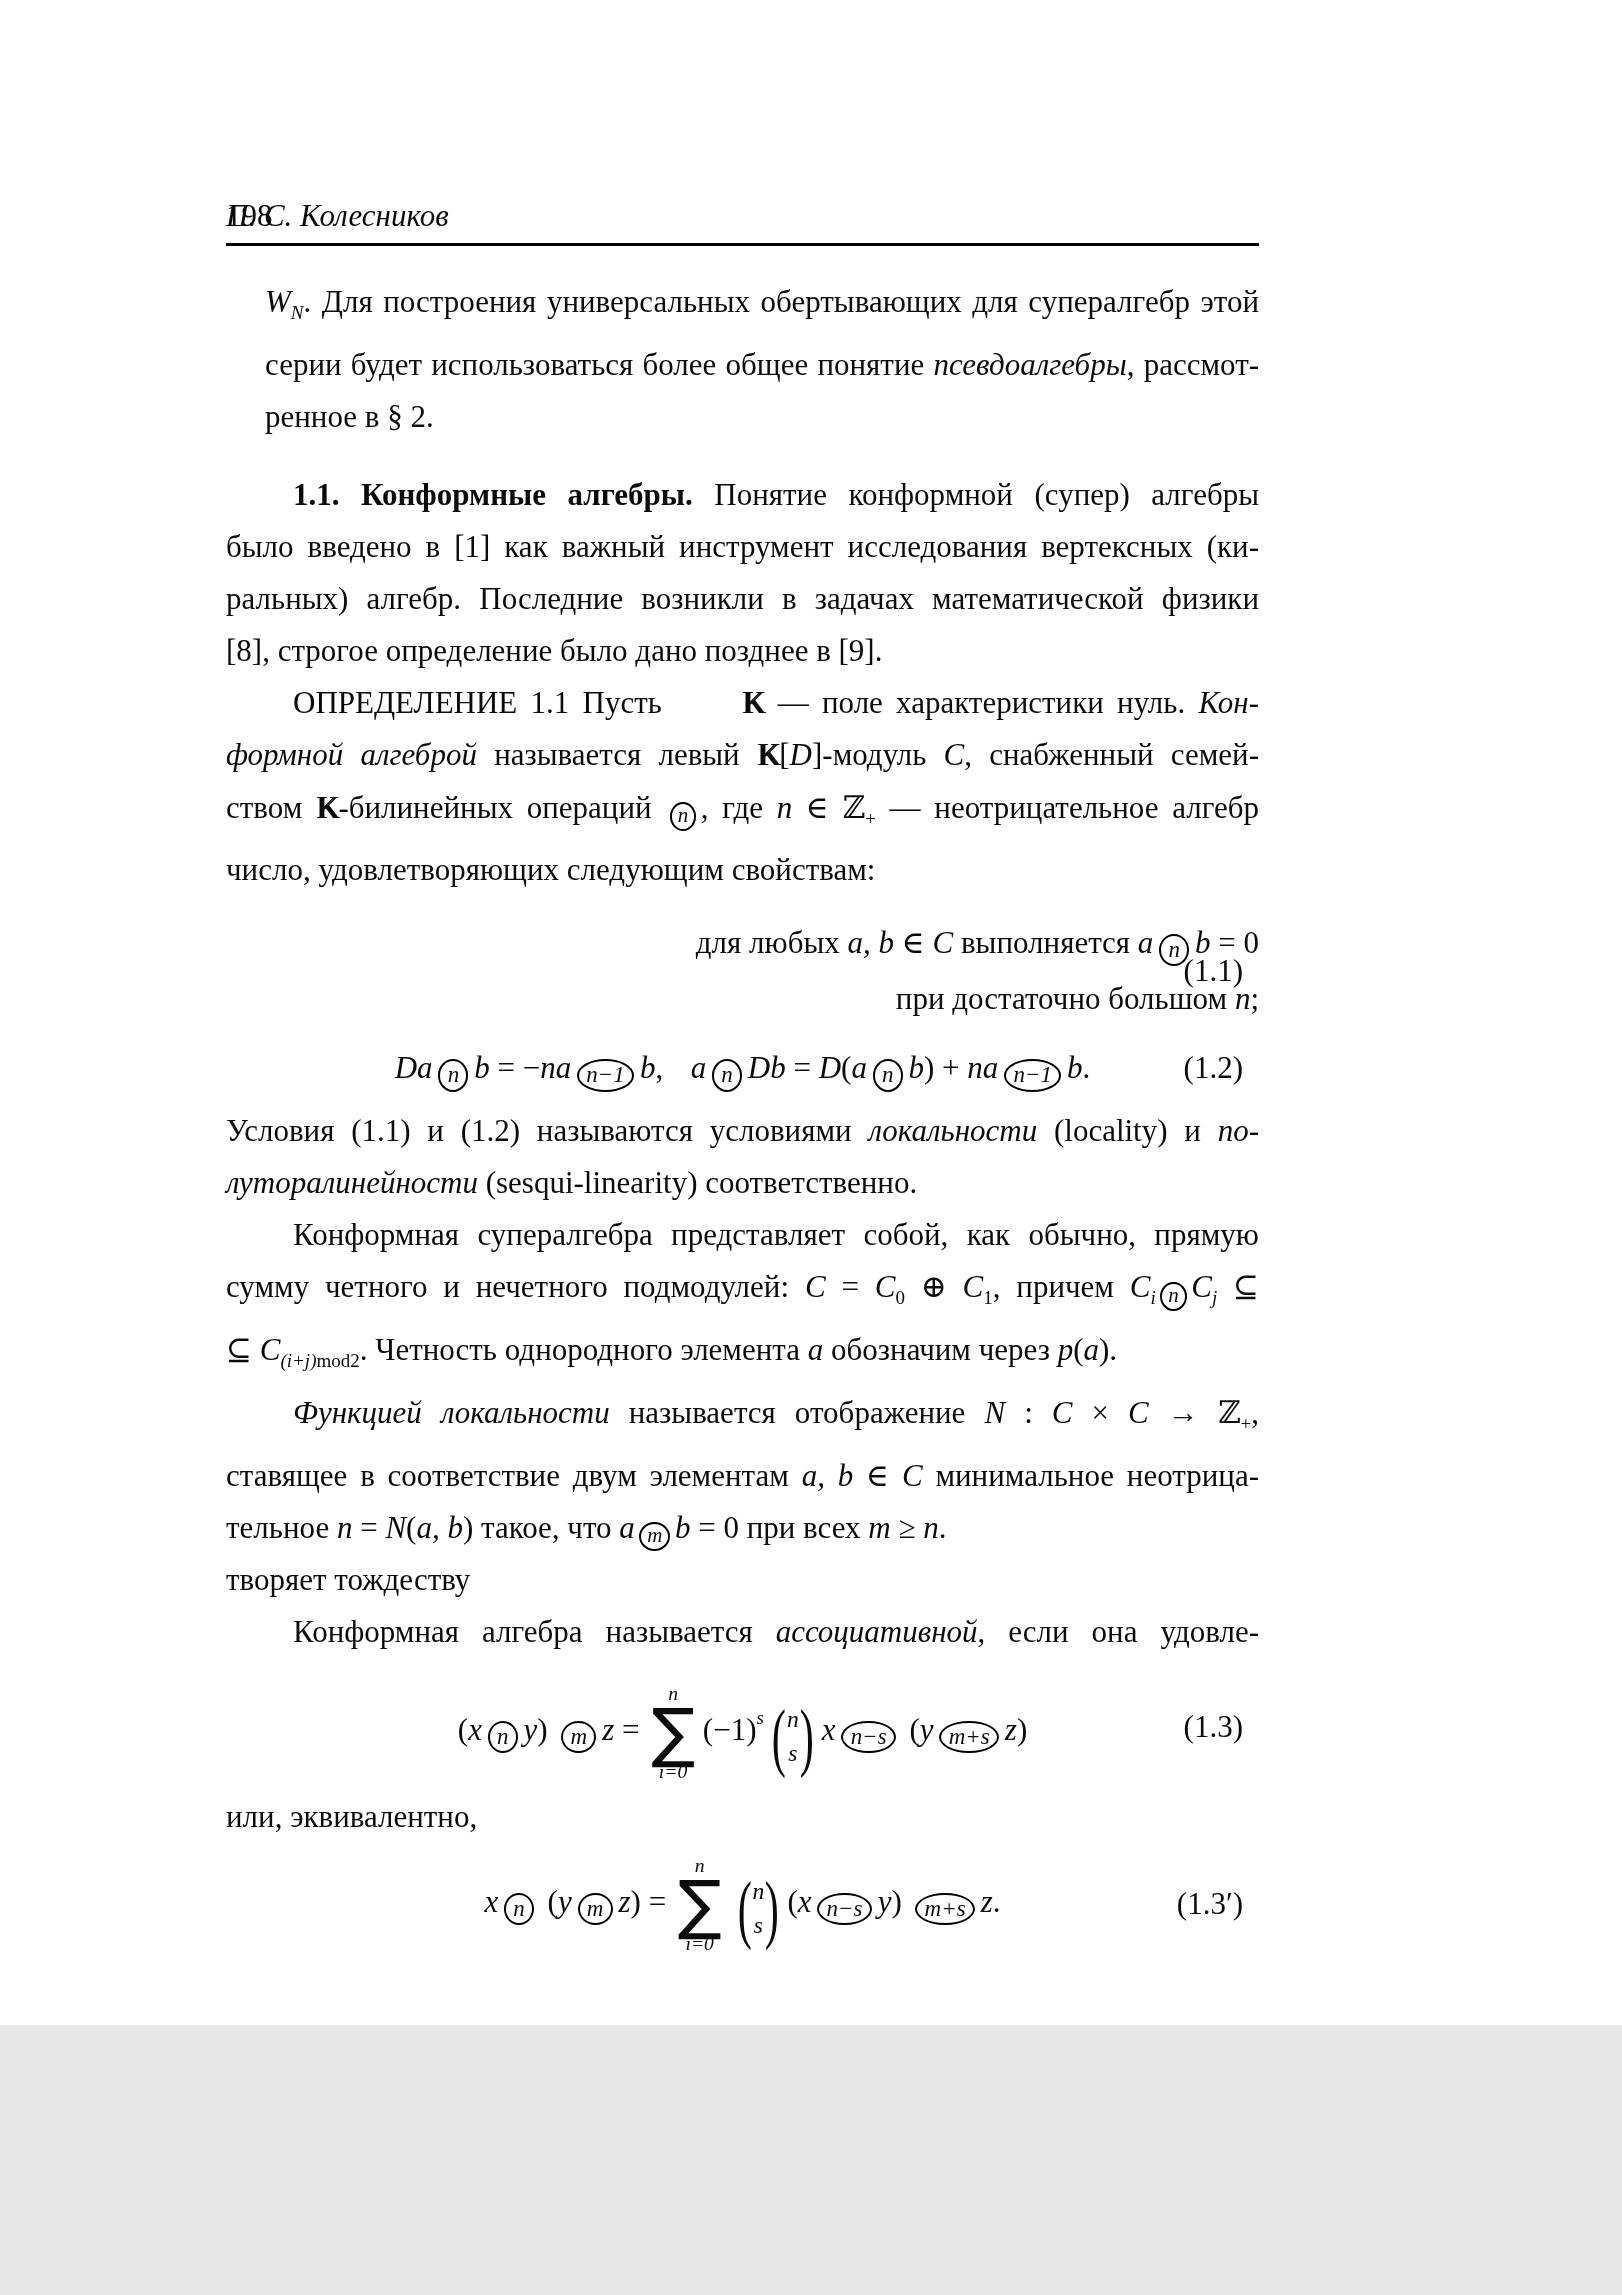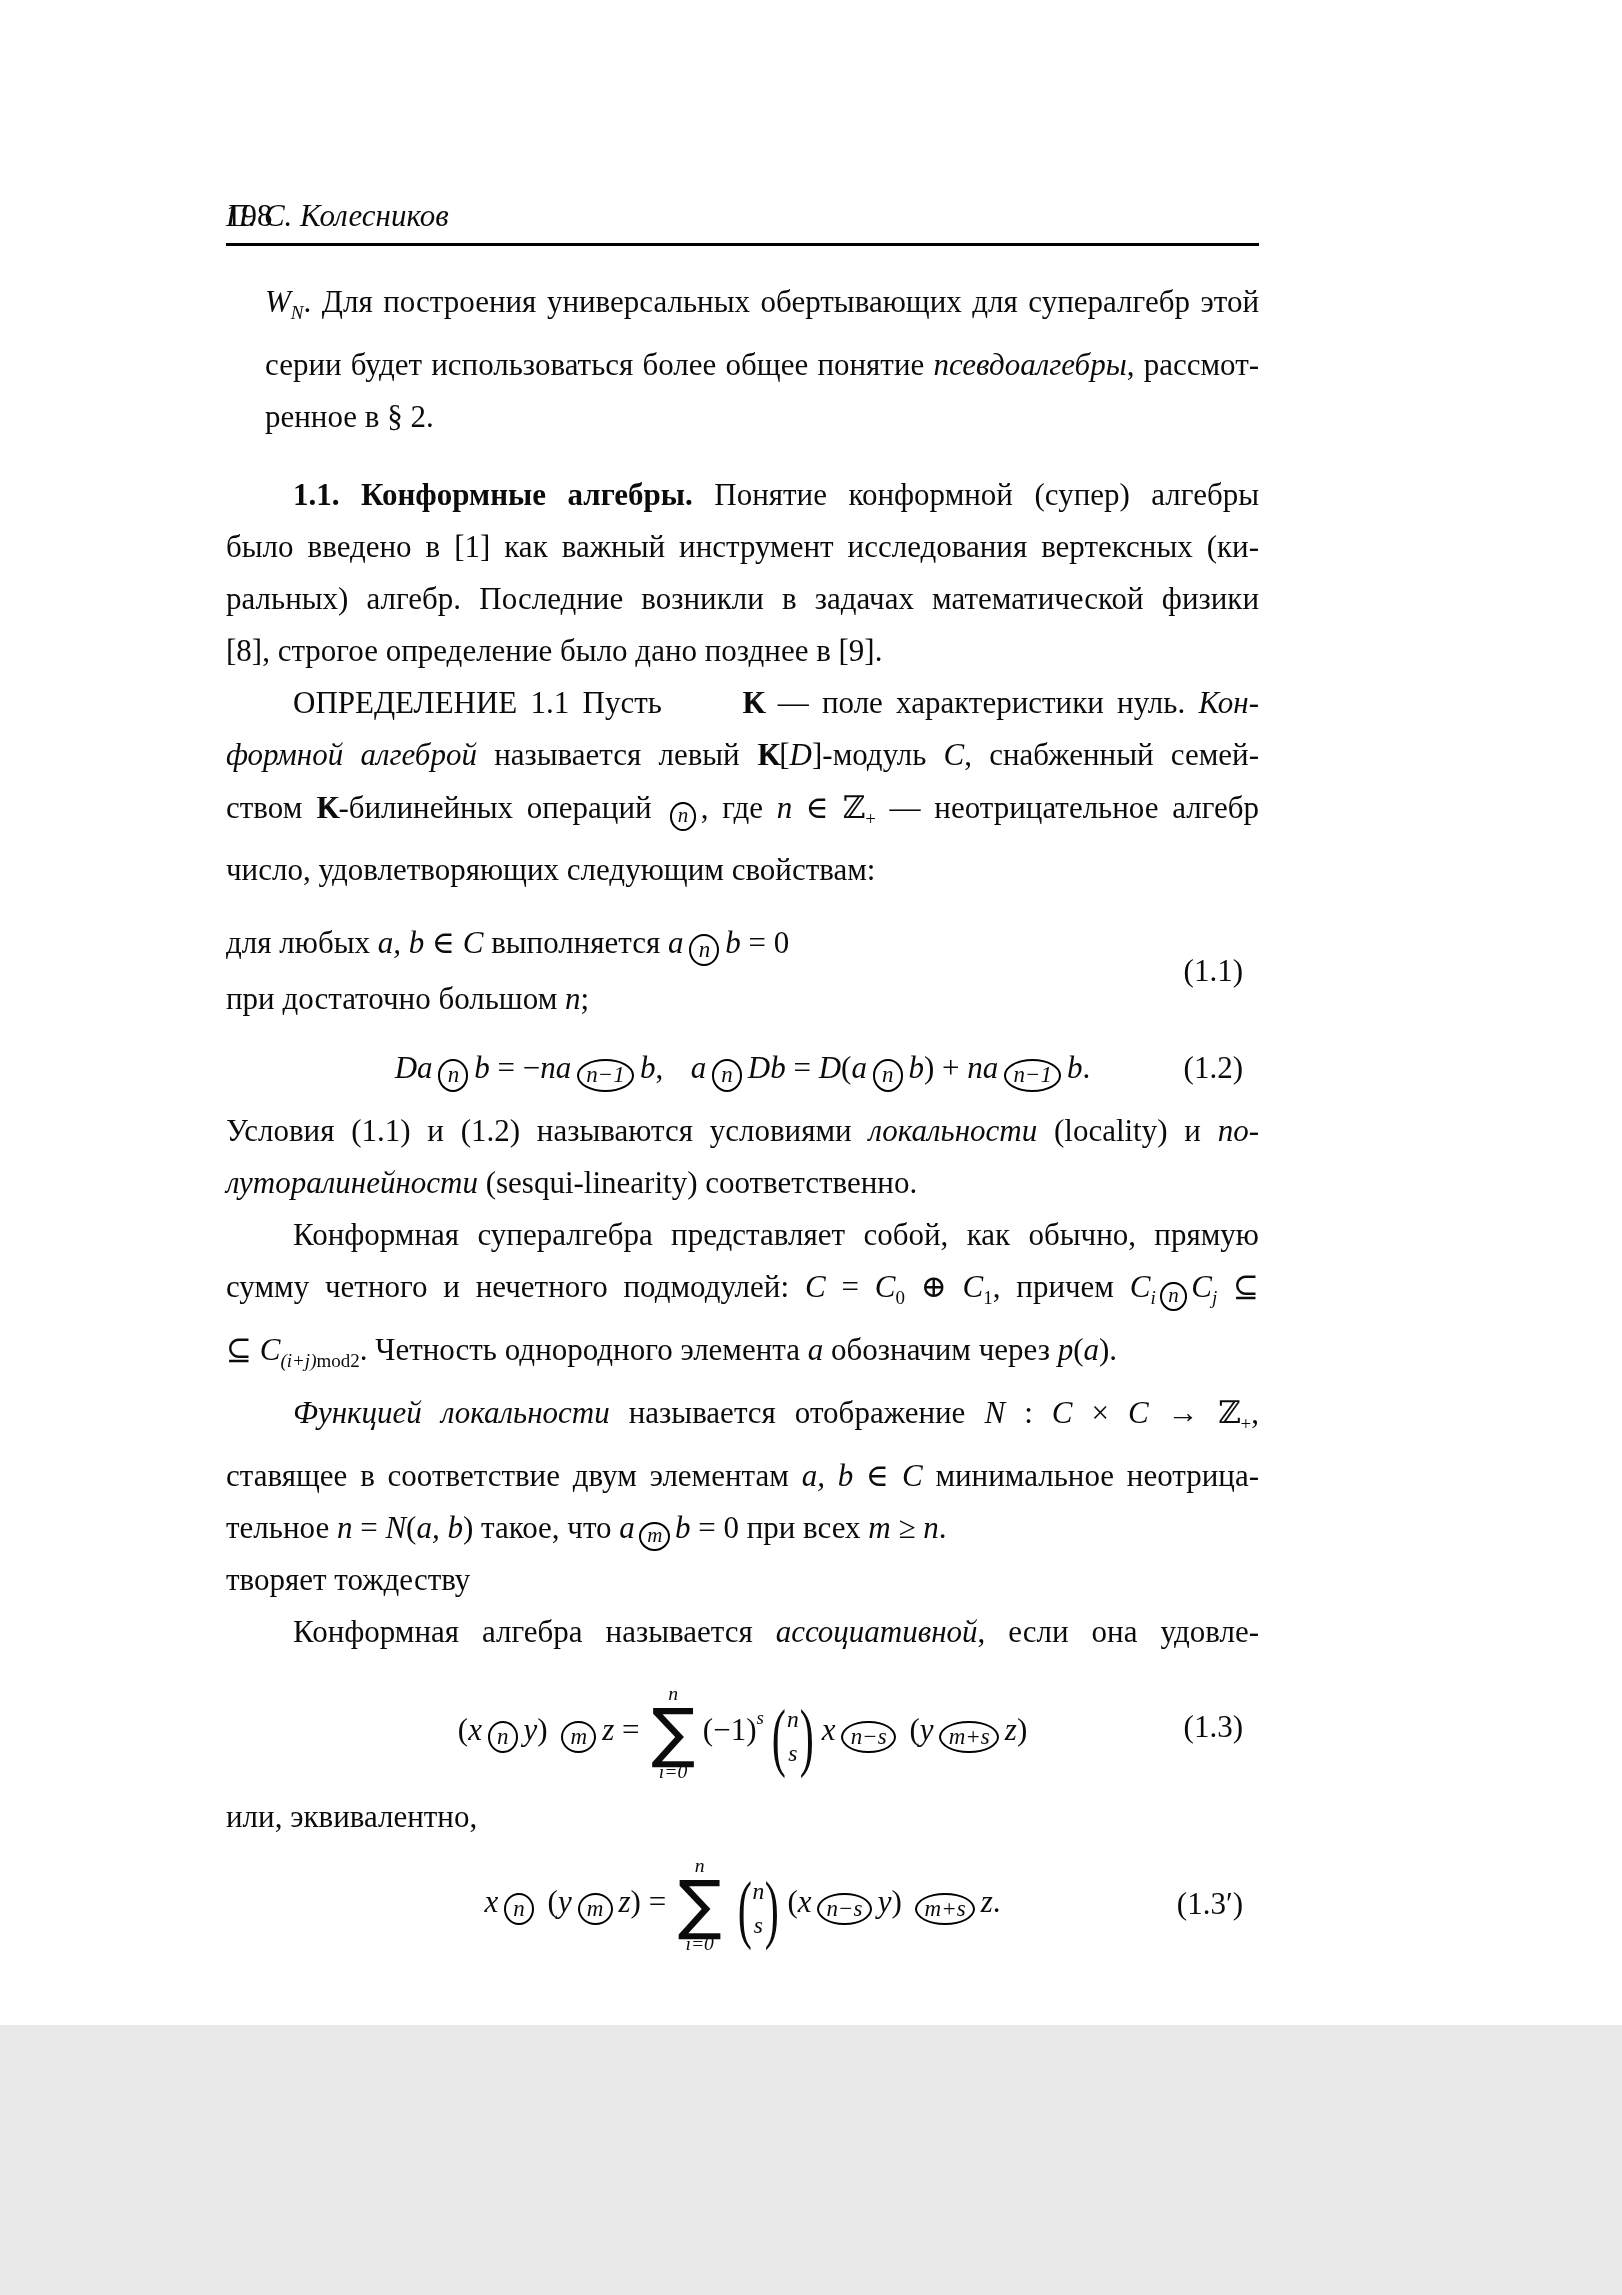--- a/index.html
+++ b/index.html
@@ -36,21 +36,21 @@
   .dop{display:inline-block;border:2px solid #000;border-radius:50%;
       padding:2px 7.2px 3.3px;font-size:23px;line-height:1;font-style:italic;
       vertical-align:-3.9px;margin:0 5.9px;}
   
   .bbk{position:relative;display:inline-block;font-style:normal;}
   .bbk .k2{position:absolute;left:2px;top:0;}
   .bbz{font-style:normal;font-family:"DejaVu Serif","DejaVu Sans",serif;}
   
   .disp{position:relative;text-align:center;}
   #eq11{margin-top:19px;}
-  .eqline{line-height:56px;text-align:left;}
+  .eqline{line-height:56px;text-align:right;}
   #eq12{margin-top:5.2px;line-height:72px;}
   #eq13{margin-top:2.6px;line-height:115px;}
   #eq13p{margin-top:1.3px;line-height:115px;}
   .tag{position:absolute;right:16px;top:50%;transform:translateY(-50%);font-style:normal;}
   .gap{display:inline-block;width:27.5px;}
   
   .sum{display:inline-block;vertical-align:middle;margin:0 7.9px 0 3.9px;text-align:center;}
   .sum>span{display:block;}
   .sig{font-size:65px;line-height:56px;font-family:"DejaVu Sans","DejaVu Serif",sans-serif;font-style:normal;}
   .stop,.sbot{font-size:19.6px;line-height:22px;font-style:italic;}

